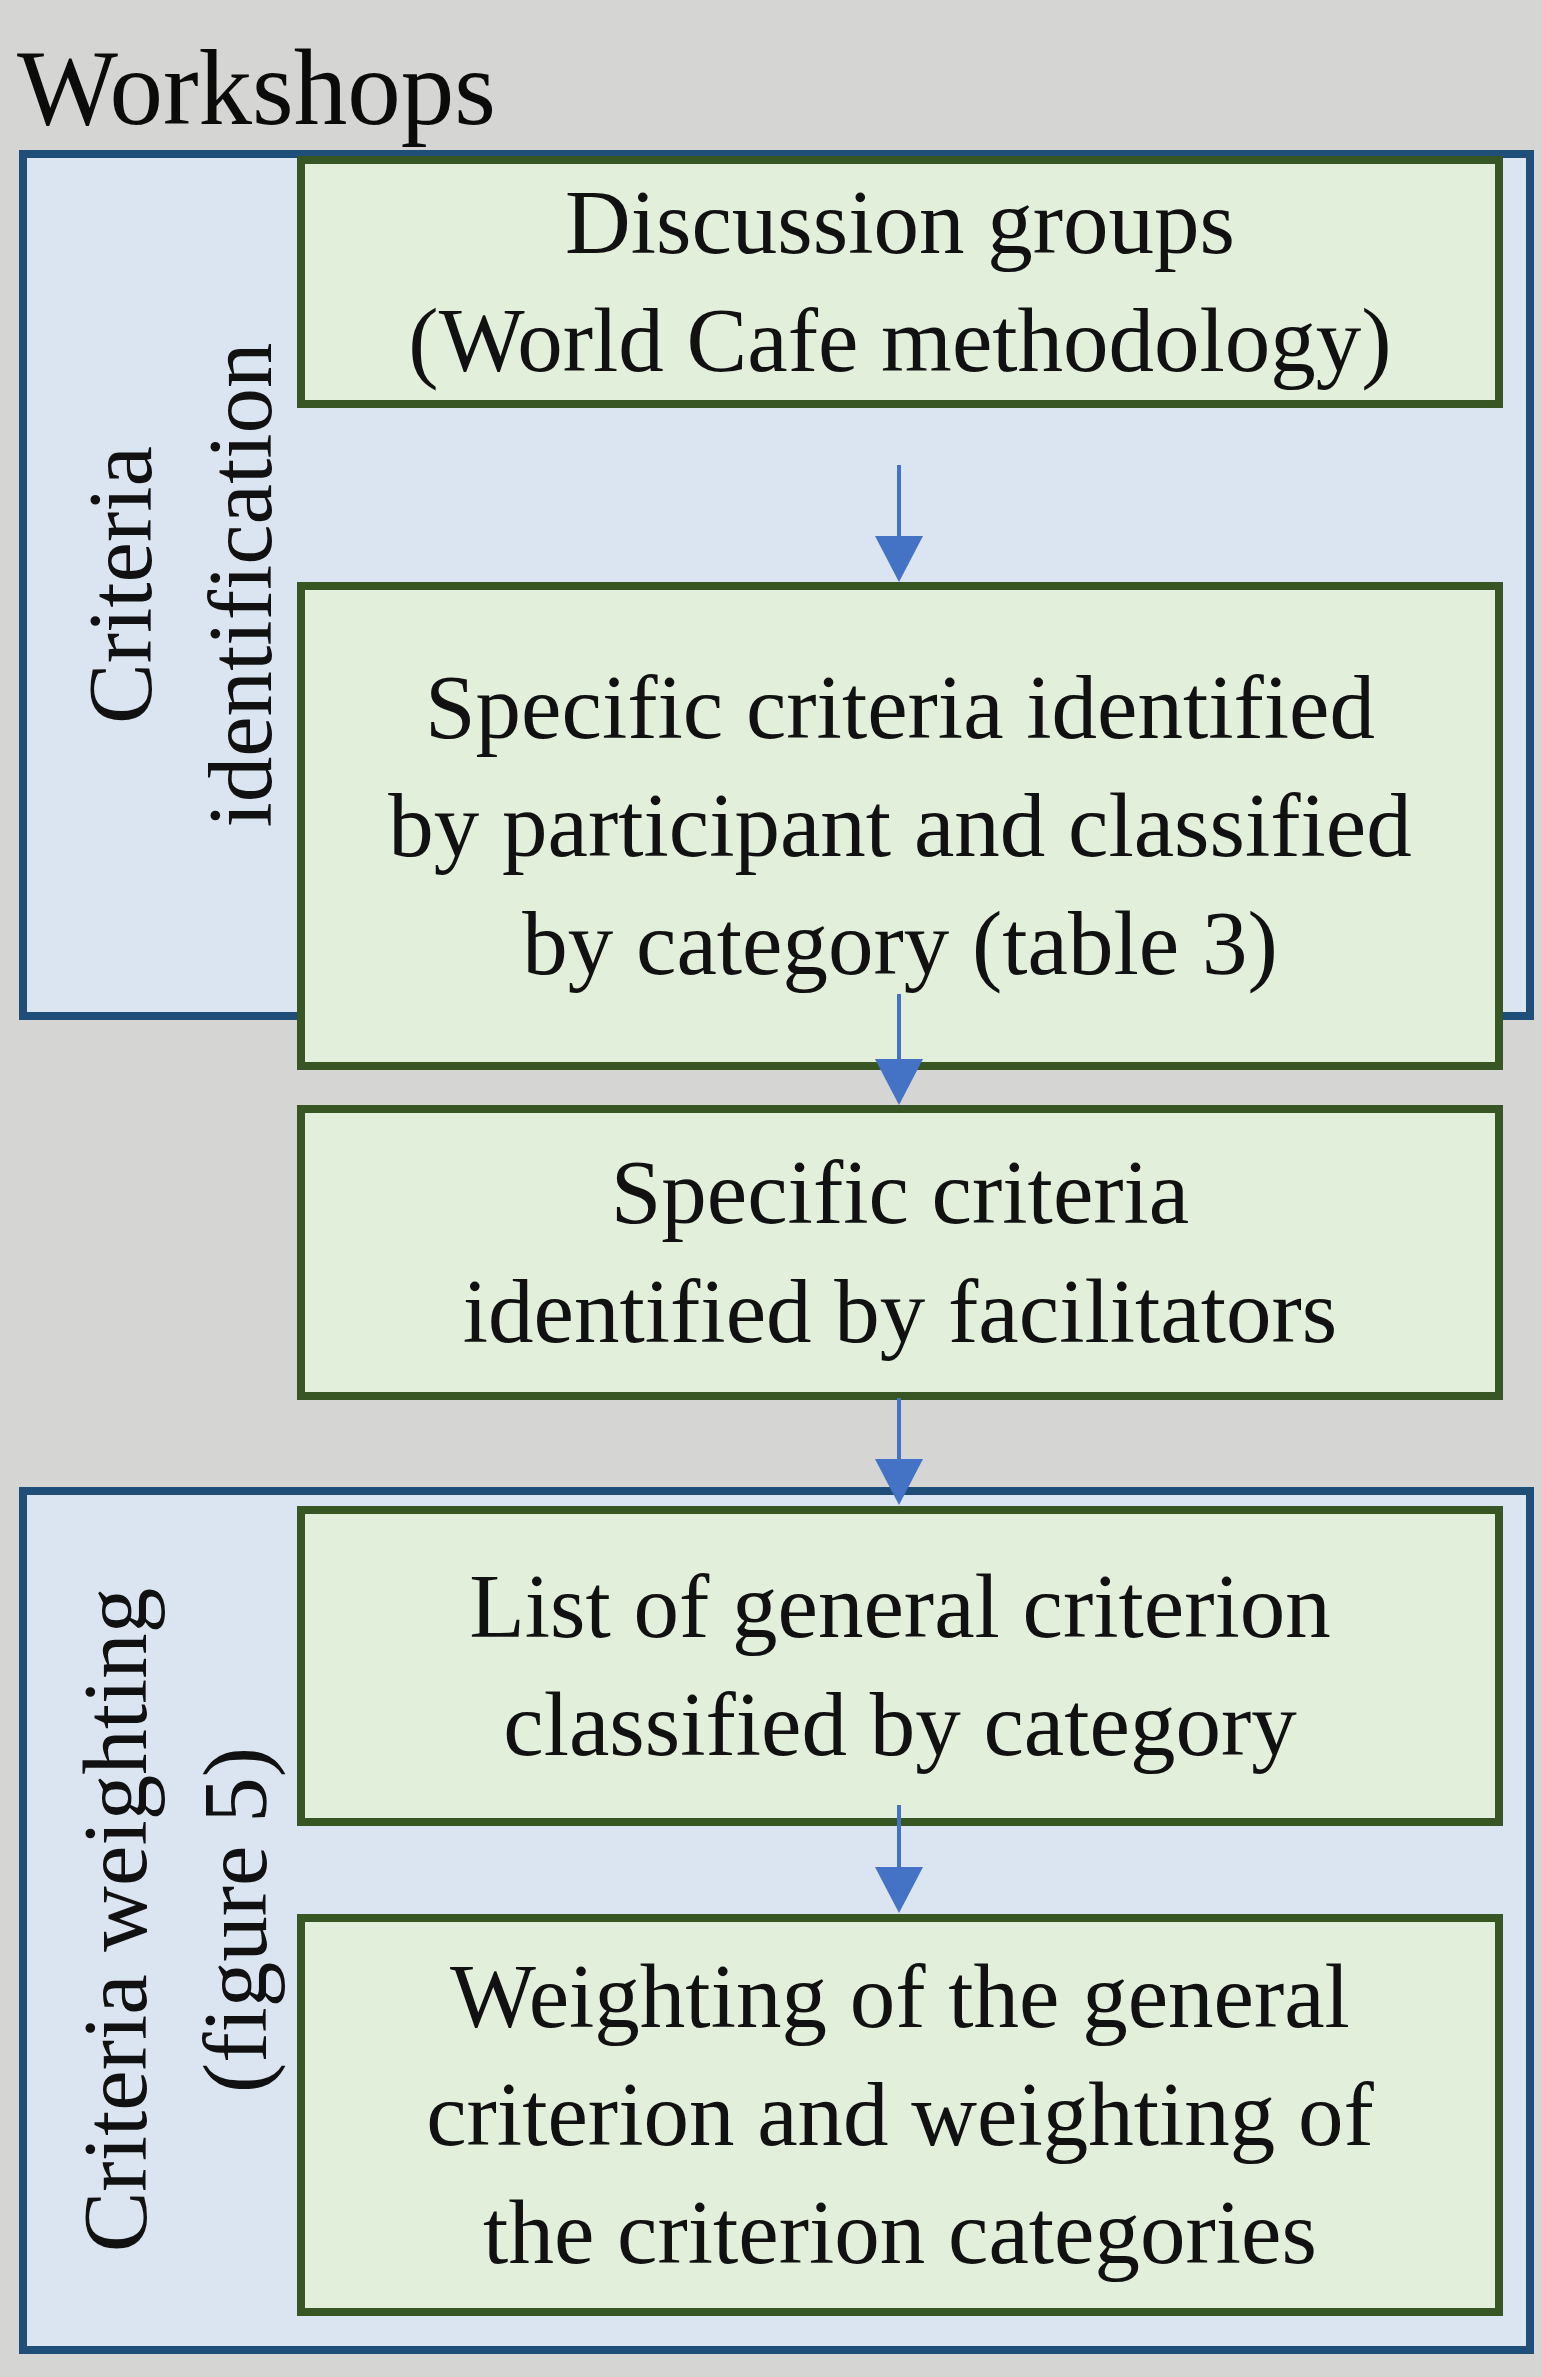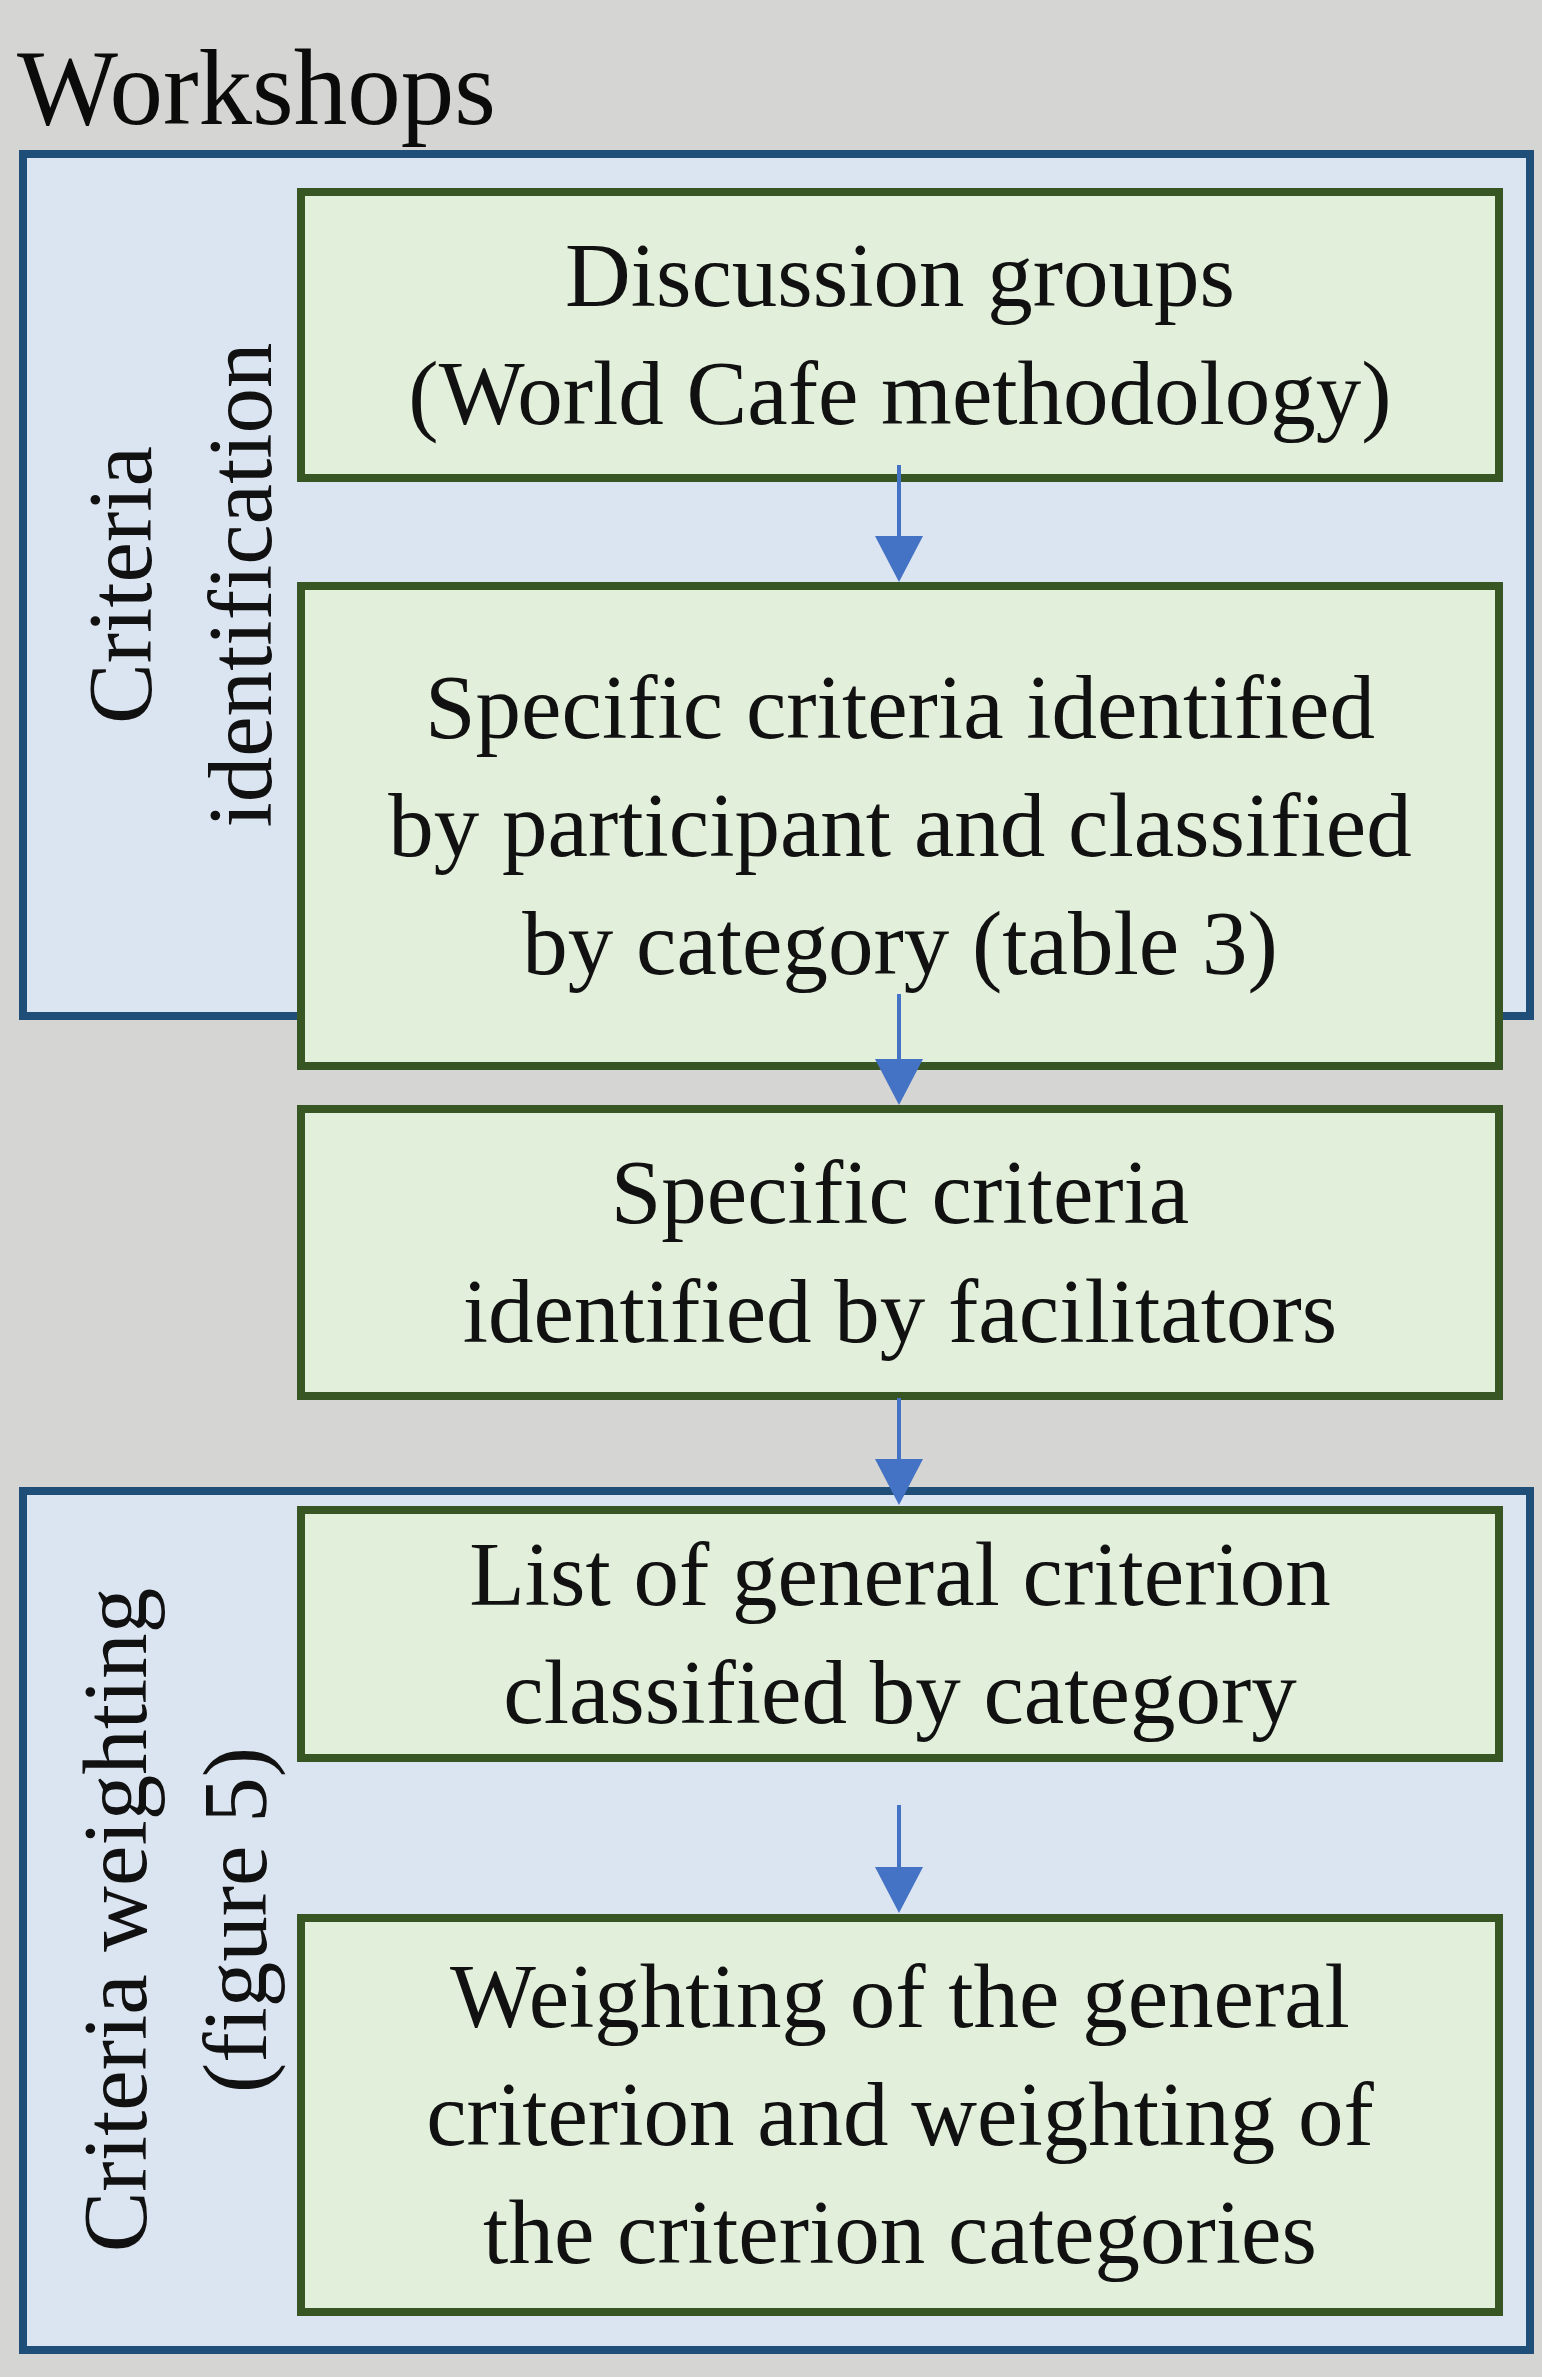--- a/index.html
+++ b/index.html
@@ -58,24 +58,24 @@
     background:var(--box-fill);
     border:8.6px solid var(--box-border);
     box-sizing:border-box;
     display:flex;align-items:center;justify-content:center;
     text-align:center;
     font-size:91px;
     line-height:1.3;
     white-space:pre-line;
     z-index:3;
   }
-  .gbox.b1{top:188px;height:294px;}
+  .gbox.b1{top:156px;height:252px;}
   .gbox.b2{top:582px;height:488px;}
   .gbox.b3{top:1105px;height:295px;}
-  .gbox.b4{top:1506px;height:256px;}
+  .gbox.b4{top:1506px;height:320px;}
   .gbox.b5{top:1914px;height:402px;}
   .arrow{
     position:absolute;
     left:875px;width:48px;
     z-index:4;
   }
   .arrow.a1{top:465px;height:117px;}
   .arrow.a2{top:994px;height:111px;}
   .arrow.a3{top:1398px;height:107px;}
   .arrow.a4{top:1805px;height:108px;}

